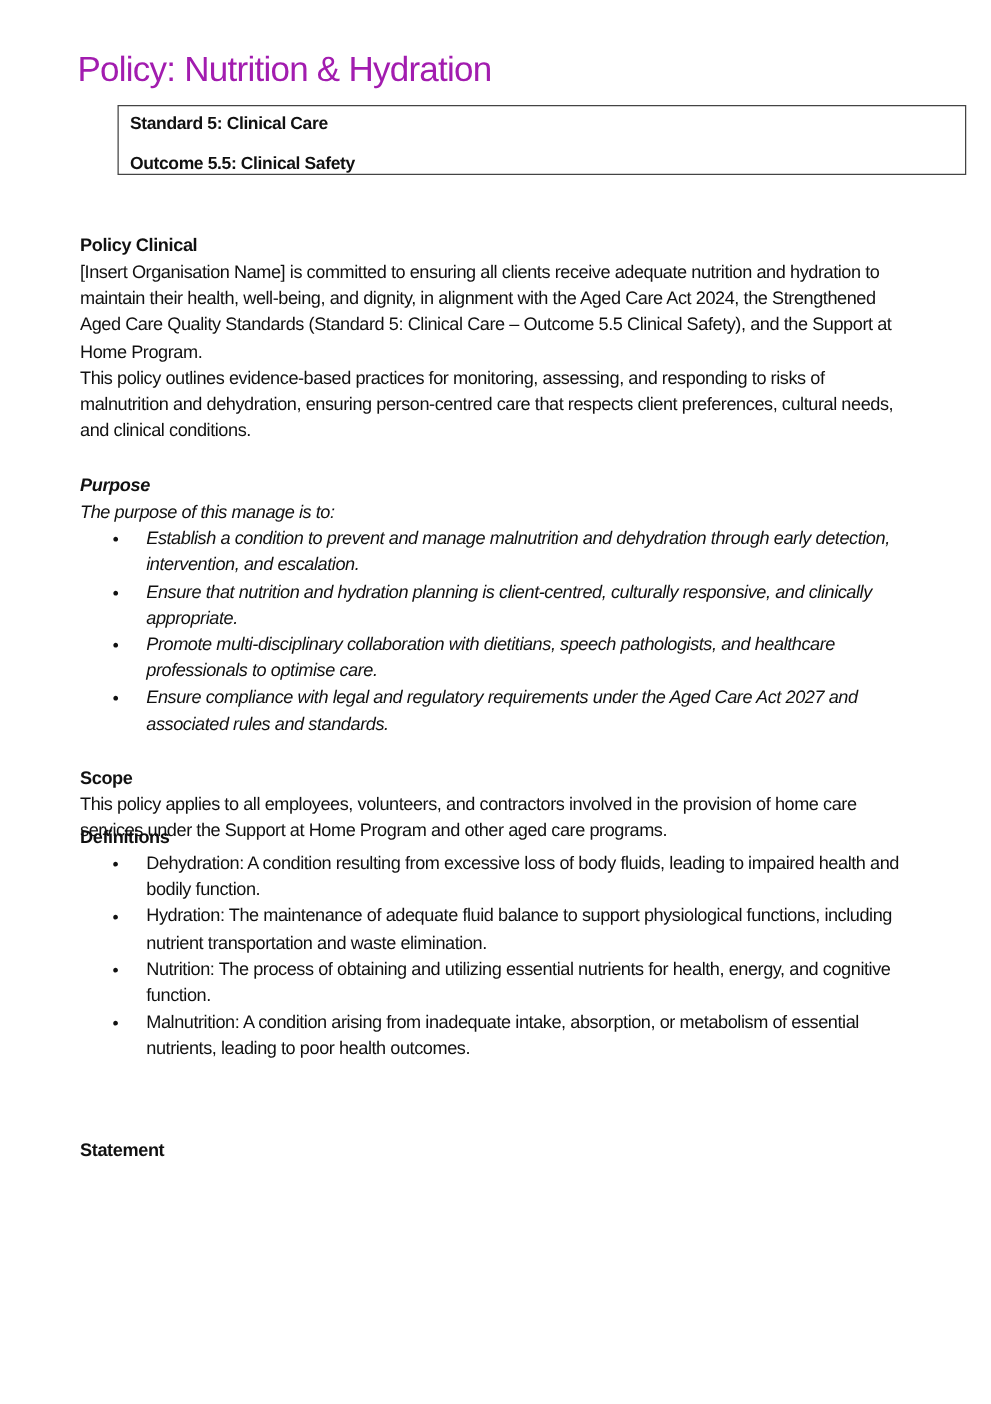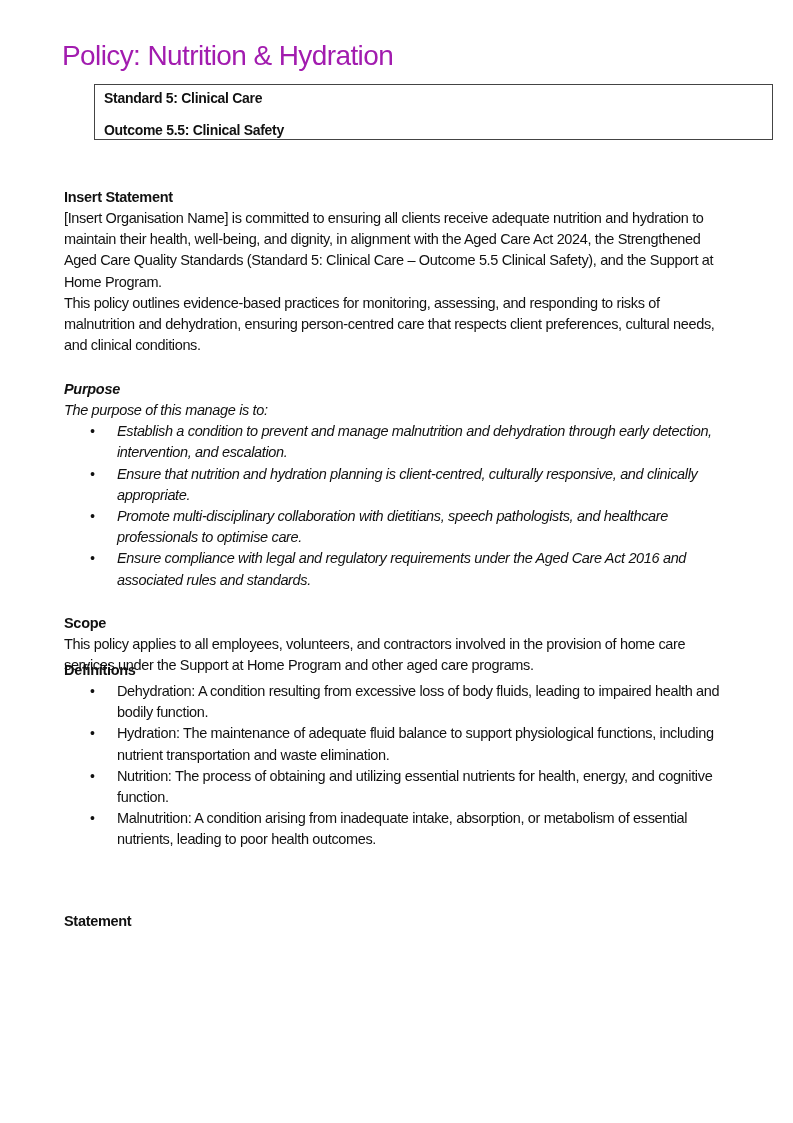--- a/index.html
+++ b/index.html
@@ -42,33 +42,33 @@
 <div class="page">
 
   <div class="title">Policy: Nutrition &amp; Hydration</div>
 
   <div class="std-box">
     <div class="std-line l1">Standard 5: Clinical Care</div>
     <div class="std-line l2">Outcome 5.5: Clinical Safety</div>
   </div>
 
   <div class="section" style="top:187px;">
-    <div class="heading">Insert Statement</div>
+    <div class="heading">Policy Clinical</div>
     <div class="para">[Insert Organisation Name] is committed to ensuring all clients receive adequate nutrition and hydration to maintain their health, well-being, and dignity, in alignment with the Aged Care Act 2024, the Strengthened Aged Care Quality Standards (Standard 5: Clinical Care – Outcome 5.5 Clinical Safety), and the Support at Home Program.</div>
     <div class="para">This policy outlines evidence-based practices for monitoring, assessing, and responding to risks of malnutrition and dehydration, ensuring person-centred care that respects client preferences, cultural needs, and clinical conditions.</div>
   </div>
 
   <div class="section" style="top:379px;font-style:italic;">
     <div class="heading">Purpose</div>
     <div class="para">The purpose of this manage is to:</div>
     <ul class="bullets">
       <li><span class="bullet">•</span><span>Establish a condition to prevent and manage malnutrition and dehydration through early detection, intervention, and escalation.</span></li>
       <li><span class="bullet">•</span><span>Ensure that nutrition and hydration planning is client-centred, culturally responsive, and clinically appropriate.</span></li>
       <li><span class="bullet">•</span><span>Promote multi-disciplinary collaboration with dietitians, speech pathologists, and healthcare professionals to optimise care.</span></li>
-      <li><span class="bullet">•</span><span>Ensure compliance with legal and regulatory requirements under the Aged Care Act 2016 and associated rules and standards.</span></li>
+      <li><span class="bullet">•</span><span>Ensure compliance with legal and regulatory requirements under the Aged Care Act 2027 and associated rules and standards.</span></li>
     </ul>
   </div>
 
   <div class="section" style="top:613px;">
     <div class="heading">Scope</div>
     <div class="para">This policy applies to all employees, volunteers, and contractors involved in the provision of home care services under the Support at Home Program and other aged care programs.</div>
   </div>
 
   <div class="section" style="top:660px;">
     <div class="heading">Definitions</div>

